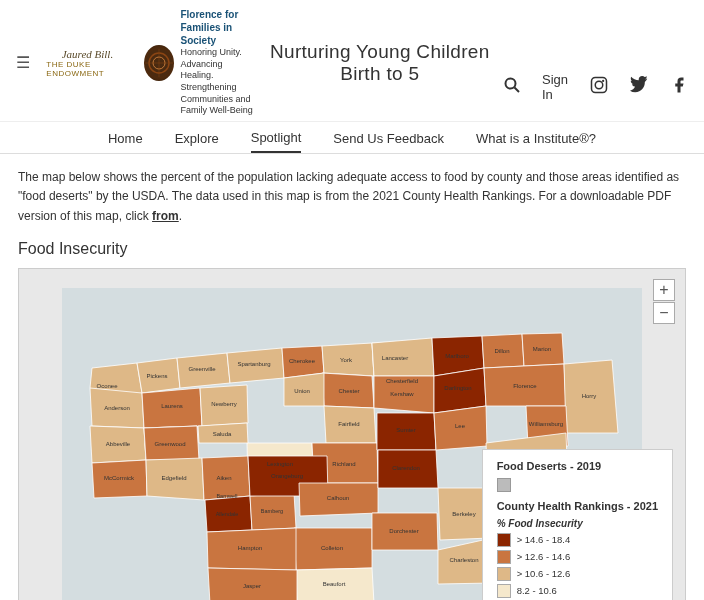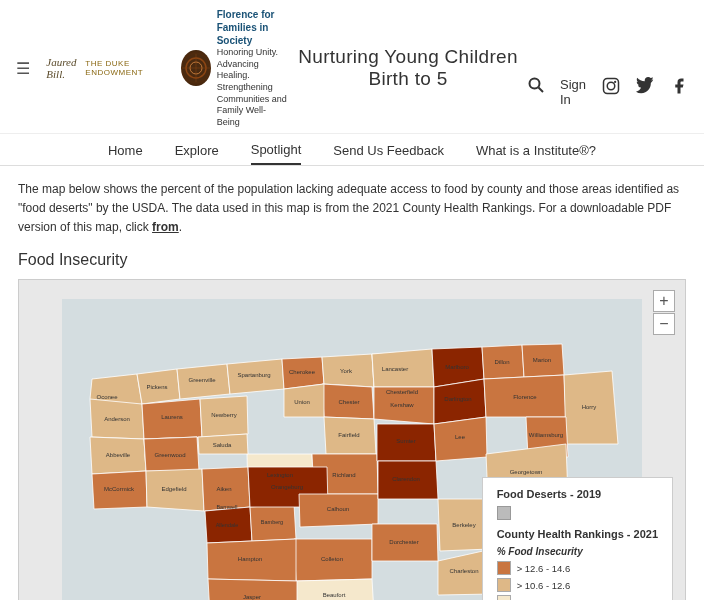--- a/index.html
+++ b/index.html
@@ -8,37 +8,37 @@
     
     .top-bar {
       display: flex;
       align-items: center;
       justify-content: space-between;
       padding: 8px 16px 4px;
       border-bottom: 1px solid #eee;
     }
     .top-bar-left { display: flex; align-items: center; gap: 16px; }
     .hamburger { font-size: 16px; cursor: pointer; color: #555; }
-    .logo-duke { display: flex; align-items: center; }
+    .logo-duke { display: flex; flex-direction: column; align-items: center; }
     .logo-duke .name-text { font-family: 'Times New Roman', serif; font-size: 11px; color: #5a4a2a; font-style: italic; }
     .logo-duke .subtitle { font-size: 8px; color: #8b6914; letter-spacing: 0.5px; text-transform: uppercase; }
     .logo-ifs { display: flex; align-items: center; gap: 6px; }
     .logo-ifs-circle {
       width: 36px; height: 36px; border-radius: 50%;
       background: radial-gradient(circle, #8B4513 0%, #5a3010 50%, #2d1a08 100%);
       display: flex; align-items: center; justify-content: center;
       font-size: 7px; color: white; text-align: center;
     }
     .logo-ifs-text { font-size: 9px; color: #333; line-height: 1.3; max-width: 100px; }
     .logo-ifs-text .bold { font-weight: bold; font-size: 10px; color: #1a5276; }
 
     .top-bar-center { text-align: center; }
     .site-title { font-size: 19px; font-weight: 300; color: #333; letter-spacing: 0.3px; }
 
-    .top-bar-right { display: flex; align-items: flex-start; gap: 16px; margin-top: 48px; }
+    .top-bar-right { display: flex; align-items: center; gap: 22px; margin-top: 48px; }
 
     
     .nav-bar {
       display: flex;
       align-items: center;
       justify-content: center;
       gap: 32px;
       padding: 8px 0 0;
       border-bottom: 1px solid #ddd;
     }
@@ -358,20 +358,24 @@
         <div class="legend-title">Food Deserts - 2019</div>
         <div class="legend-row">
           <div class="food-desert-swatch"></div>
           <span class="legend-label"></span>
         </div>
       </div>
       <div class="legend-section">
         <div class="legend-title">County Health Rankings - 2021</div>
         <div class="legend-section-title">% Food Insecurity</div>
         <div class="legend-row">
+          <div class="legend-swatch" style="background:#8B2500;"></div>
+          <span class="legend-label">&gt; 14.6 - 18.4</span>
+        </div>
+        <div class="legend-row">
           <div class="legend-swatch" style="background:#C97540;"></div>
           <span class="legend-label">&gt; 12.6 - 14.6</span>
         </div>
         <div class="legend-row">
           <div class="legend-swatch" style="background:#DEB887;"></div>
           <span class="legend-label">&gt; 10.6 - 12.6</span>
         </div>
         <div class="legend-row">
           <div class="legend-swatch" style="background:#F5E8CC;"></div>
           <span class="legend-label">8.2 - 10.6</span>

